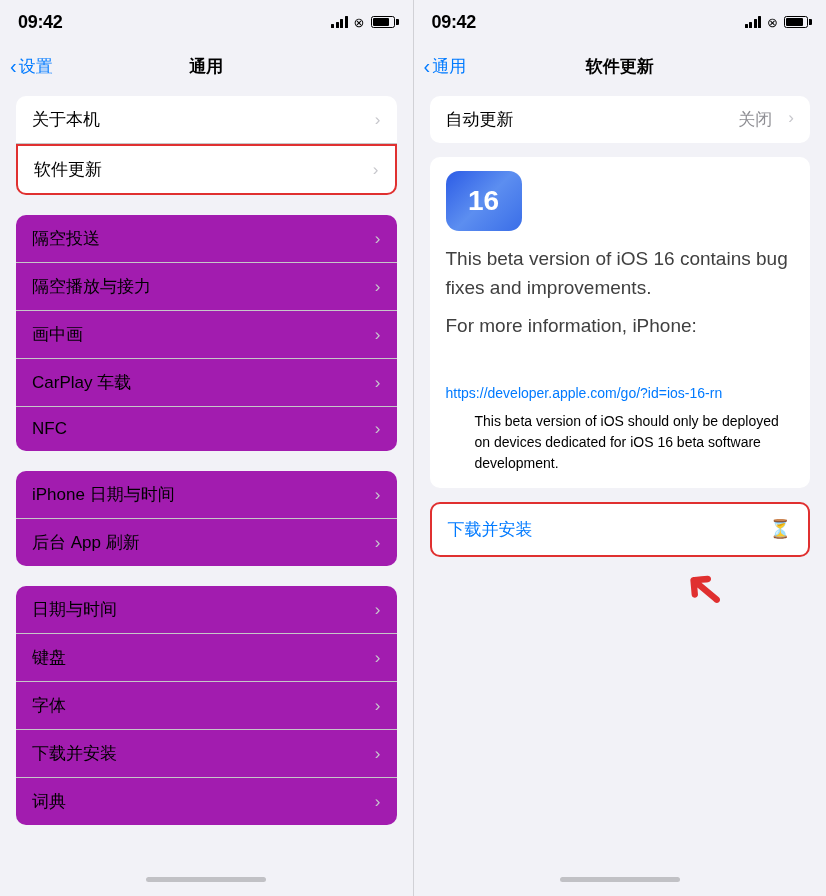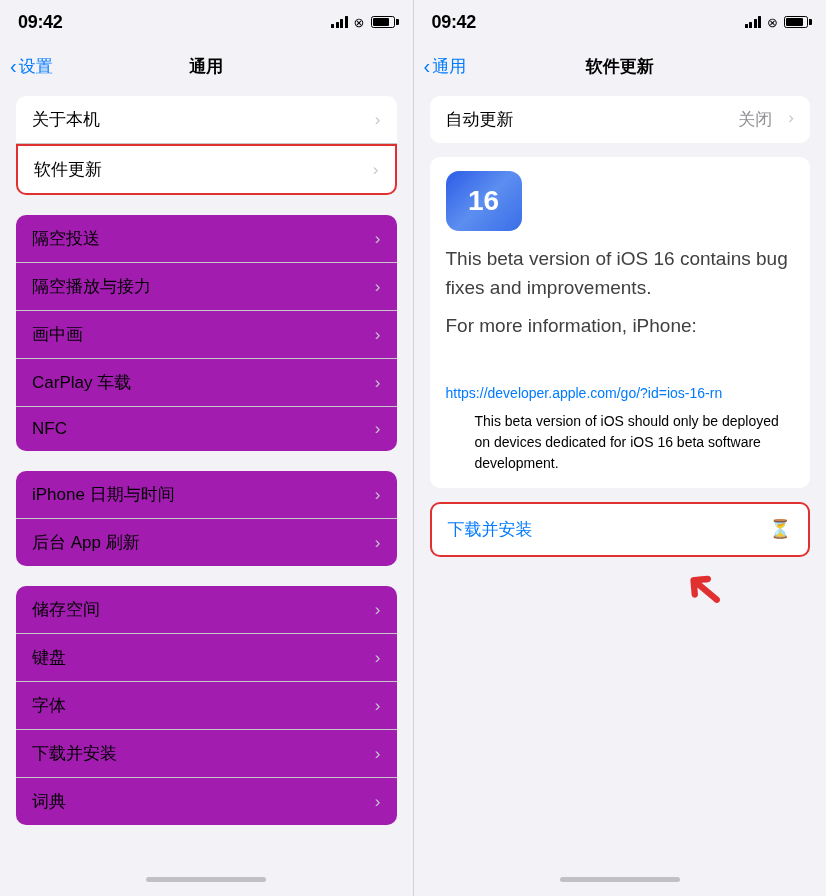--- a/index.html
+++ b/index.html
@@ -358,21 +358,21 @@
         <span class="settings-row-chevron">›</span>
       </div>
       <div class="settings-row">
         <span class="settings-row-label">后台 App 刷新</span>
         <span class="settings-row-chevron">›</span>
       </div>
     </div>
 
     <div class="settings-group">
       <div class="settings-row">
-        <span class="settings-row-label">储存空间</span>
+        <span class="settings-row-label">日期与时间</span>
         <span class="settings-row-chevron">›</span>
       </div>
       <div class="settings-row">
         <span class="settings-row-label">键盘</span>
         <span class="settings-row-chevron">›</span>
       </div>
       <div class="settings-row">
         <span class="settings-row-label">字体</span>
         <span class="settings-row-chevron">›</span>
       </div>

